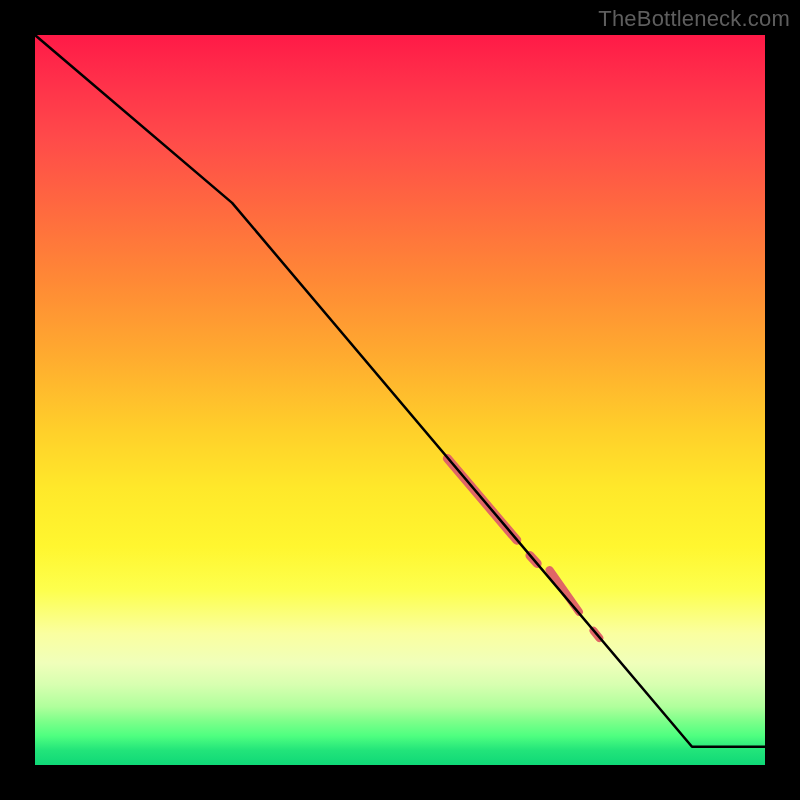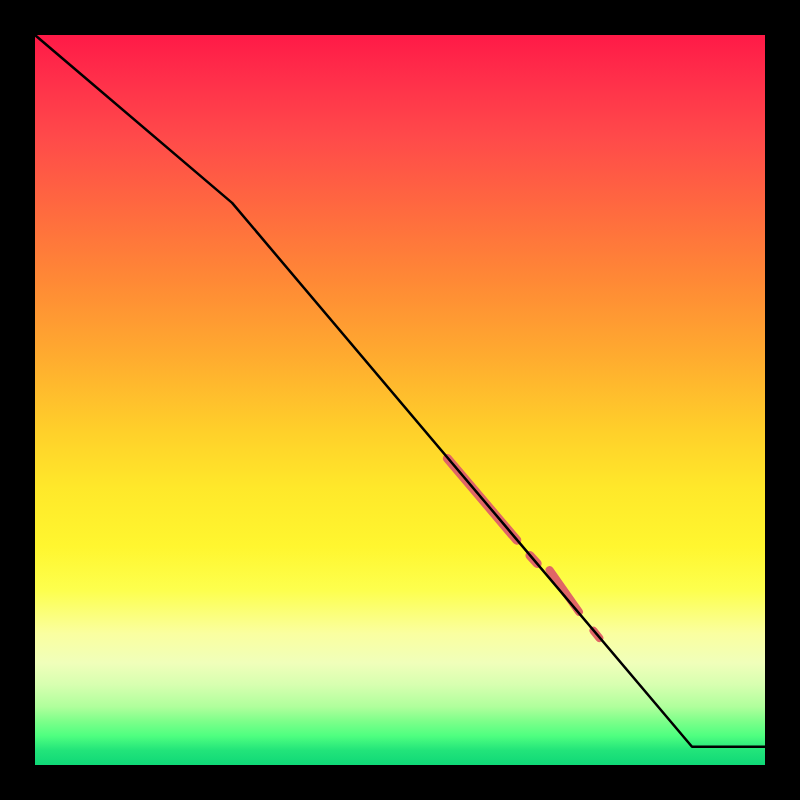--- a/index.html
+++ b/index.html
@@ -59,20 +59,21 @@
     position: absolute;
     inset: 0;
     width: 100%;
     height: 100%;
   }
 </style>
 </head>
 <body>
 
 <div class="stage">
+  <div class="watermark">TheBottleneck.com</div>
 
   <div class="plot">
     <svg class="curve" viewBox="0 0 730 730" preserveAspectRatio="none">
       <g id="hl-layer">
           <line x1="412.4" y1="423.4" x2="481.8" y2="505.2" stroke="#e06666" stroke-width="9" stroke-linecap="round"></line>
           <line x1="494.9" y1="520.5" x2="502.2" y2="528.5" stroke="#e06666" stroke-width="9" stroke-linecap="round"></line>
           <line x1="514.6" y1="535.1" x2="543.9" y2="576.7" stroke="#e06666" stroke-width="8" stroke-linecap="round"></line>
           <line x1="558.5" y1="595.7" x2="564.3" y2="603.0" stroke="#e06666" stroke-width="8" stroke-linecap="round"></line>
         </g>
       <path id="main-line" fill="none" stroke="#000000" stroke-width="2.5" stroke-linecap="round" stroke-linejoin="round" d="M0.0 0.0 L197.1 167.9 L657.0 711.8 L730.0 711.8"></path>

